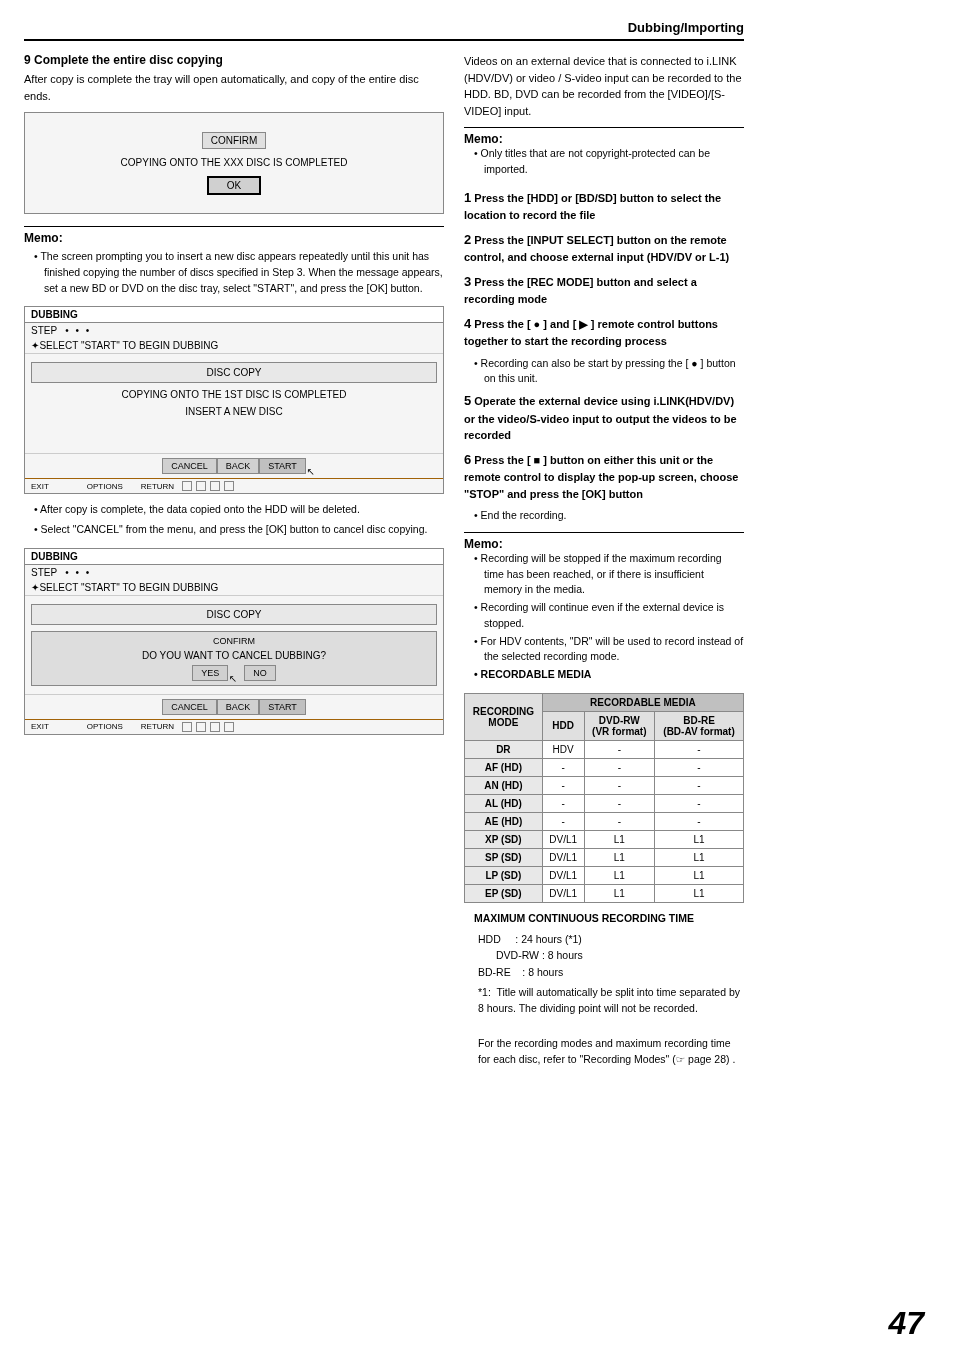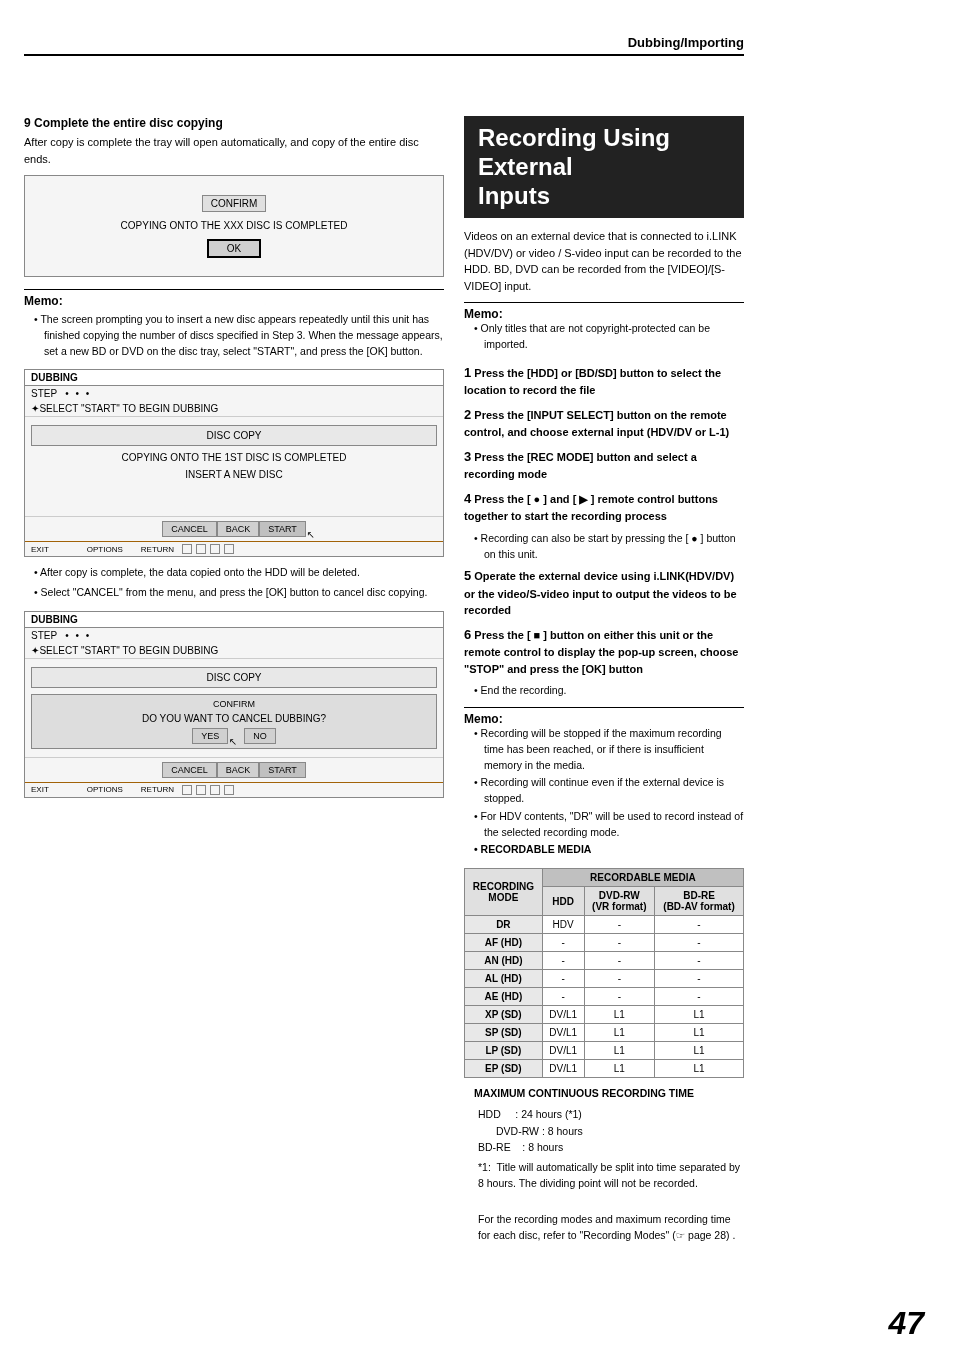--- a/index.html
+++ b/index.html
@@ -8,24 +8,23 @@
       min-height: 1350px;
       background: #fff;
       font-family: Arial, Helvetica, sans-serif;
       font-size: 11px;
       color: #000;
       position: relative;
     }
     .page {
       width: 768px;
       min-height: 1350px;
-      padding: 35px 24px;
+      padding: 20px 24px;
       display: flex;
       flex-direction: column;
-      gap: 48px;
     }
     
     .header {
       display: flex;
       justify-content: flex-end;
       border-bottom: 2px solid #000;
       padding-bottom: 4px;
       margin-bottom: 12px;
     }
     .header-title {
@@ -387,26 +386,20 @@
             <div class="remote-sq"></div>
             <div class="remote-sq"></div>
           </div>
         </div>
       </div>
 
     </div>
 
     <div class="right-col">
 
-      <div class="section-title-box">
-        <h1>
-          <span>Recording Using External</span><br>
-          <span>Inputs</span>
-        </h1>
-      </div>
 
       <p class="right-body-text">Videos on an external device that is connected to i.LINK (HDV/DV) or video / S-video input can be recorded to the HDD. BD, DVD can be recorded from the [VIDEO]/[S-VIDEO] input.</p>
 
       <div class="right-memo">
         <span class="right-memo-title">Memo:</span>
         <p class="right-memo-item">• <span>Only titles that are not copyright-protected can be imported.</span></p>
       </div>
 
       <div class="numbered-step">
         <span class="num">1</span>  <span>Press the [HDD] or [BD/SD] button to select the location to record the file</span>

